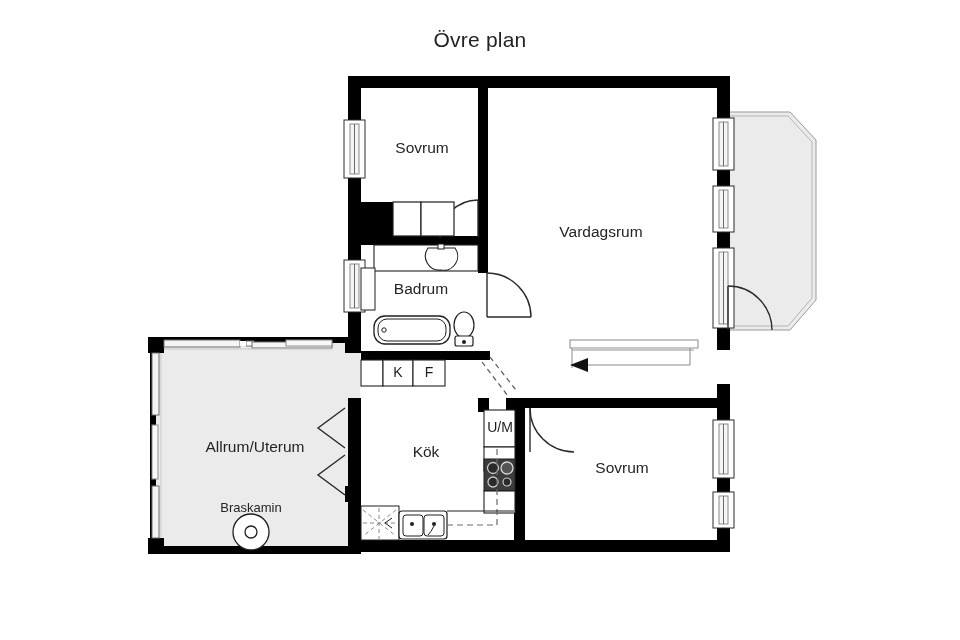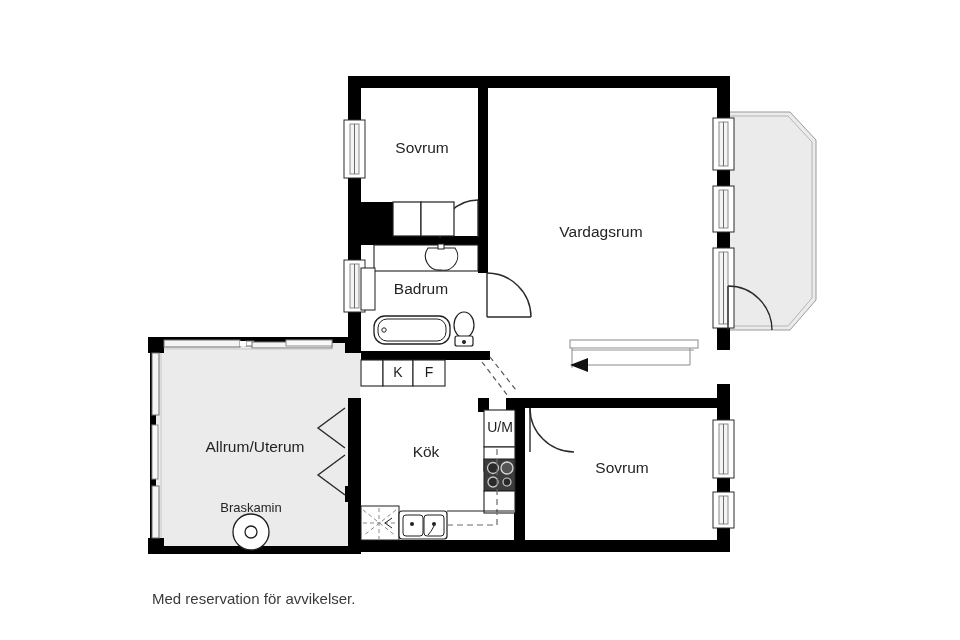--- a/index.html
+++ b/index.html
@@ -64,20 +64,21 @@
     fill: #1c1c1c;
     text-anchor: middle;
     dominant-baseline: middle;
   }
 </style>
 </head>
 <body>
 
 <div id="plan-root">
 
+  <div id="plan-title">Övre plan</div>
 
   <svg id="plan-svg" width="960" height="640" viewBox="0 0 960 640">
 
     <g>
 
       <polygon points="150,340 360,340 360,552 150,552" fill="#ebebeb" stroke="none"></polygon>
 
       <polygon points="724,112 790,112 816,140 816,300 790,330 724,330" fill="#ebebeb" stroke="#9a9a9a" stroke-width="1"></polygon>
       <polygon points="728,116 788,116 812,142 812,298 788,326 728,326" fill="none" stroke="#b5b5b5" stroke-width="1"></polygon>
     </g>
@@ -322,14 +323,13 @@
     <text class="room-label" x="422" y="149">Sovrum</text>
     <text class="room-label" x="601" y="233">Vardagsrum</text>
     <text class="room-label" x="421" y="290">Badrum</text>
     <text class="room-label" x="255" y="448">Allrum/Uterum</text>
     <text class="room-label" x="426" y="453">Kök</text>
     <text class="room-label" x="622" y="469">Sovrum</text>
     <text class="small-label" x="251" y="509">Braskamin</text>
 
   </svg>
 
-  <div id="plan-footnote">Med reservation för avvikelser.</div>
 </div>
 
 </body></html>

